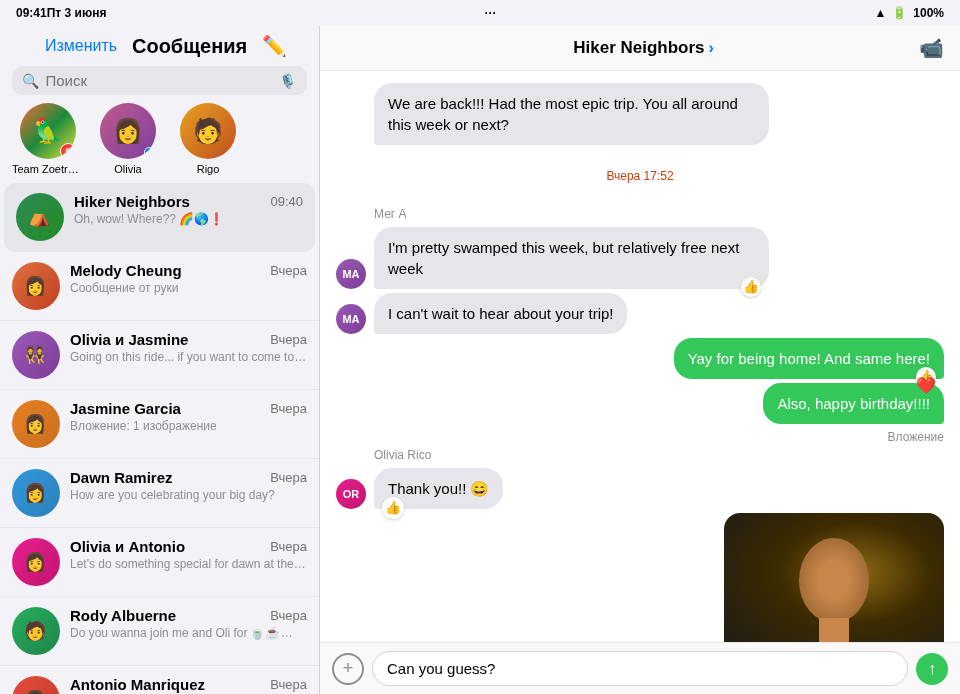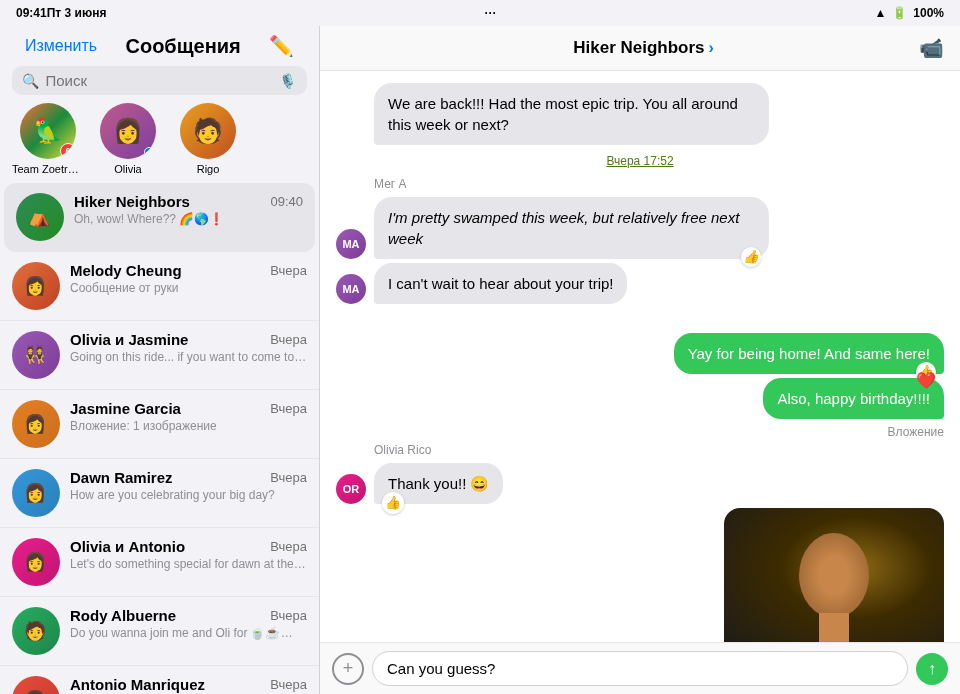--- a/index.html
+++ b/index.html
@@ -42,21 +42,22 @@
       display: flex;
       flex-direction: column;
       border-right: 1px solid #d1d1d6;
       flex-shrink: 0;
     }
 
     .sidebar-header {
       display: flex;
       justify-content: space-between;
       align-items: center;
-      padding: 8px 25px 4px;
+      padding: 8px 32px 4px;
+      margin-left: 13px;
     }
 
     .sidebar-title {
       font-size: 20px;
       font-weight: 700;
       color: #000;
     }
 
     .sidebar-header-left {
       color: #007aff;
@@ -287,23 +288,22 @@
     .msg-sender-label {
       font-size: 12px;
       color: #8e8e93;
       margin-bottom: 2px;
       padding-left: 38px;
     }
 
     .timestamp-center {
       text-align: center;
       font-size: 12px;
-      color: #4d7c0f;
-      margin: 5px 0;
-      text-decoration: underline;
+      color: #c2410c;
+      margin: 20px 0;
     }
 
     .read-label {
       text-align: right;
       font-size: 12px;
       color: #8e8e93;
       margin-top: 2px;
     }
 
     .reaction-badge {
@@ -602,35 +602,35 @@
         <div class="bubble received-bubble">
           We are back!!! Had the most epic trip. You all around this week or next?
         </div>
       </div>
       <div class="timestamp-center">Вчера 17:52</div>
 
       <div class="msg-sender-label">Мег А</div>
 
       <div class="msg-row received">
         <div class="msg-avatar-small meg" style="font-size:11px; color:white; font-weight:700;">MA</div>
-        <div class="bubble received-bubble" style="position:relative;font-style:italic;">
+        <div class="bubble received-bubble" style="position:relative;">
           I'm pretty swamped this week, but relatively free next week
           <div class="reaction-badge">👍</div>
         </div>
       </div>
 
       <div class="msg-row received">
         <div class="msg-avatar-small meg" style="font-size:11px; color:white; font-weight:700;">MA</div>
         <div class="bubble received-bubble">
           I can't wait to hear about your trip!
         </div>
       </div>
 
       <div class="msg-row sent">
-        <div class="bubble sent-bubble" style="position:relative;margin-top:25px;">
+        <div class="bubble sent-bubble" style="position:relative;">
           Yay for being home! And same here!
           <div class="reaction-badge">👍</div>
         </div>
       </div>
 
 
       <div class="msg-row sent">
         <div class="bubble sent-bubble" style="position:relative;">
           Also, happy birthday!!!!
           <div class="heart-reaction">❤️</div>

